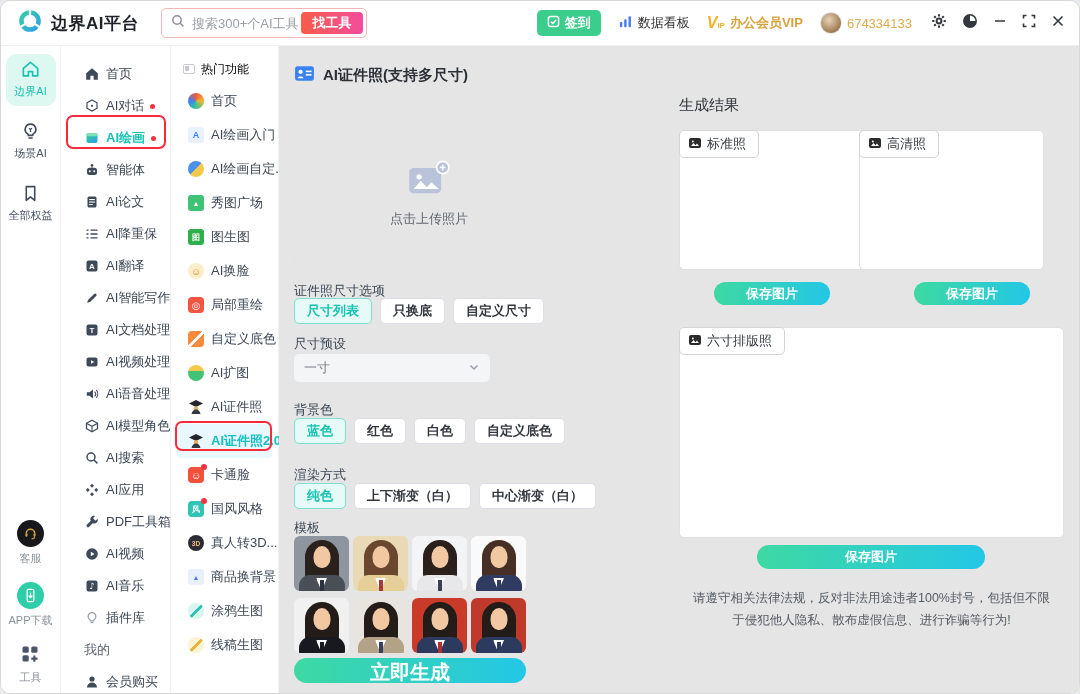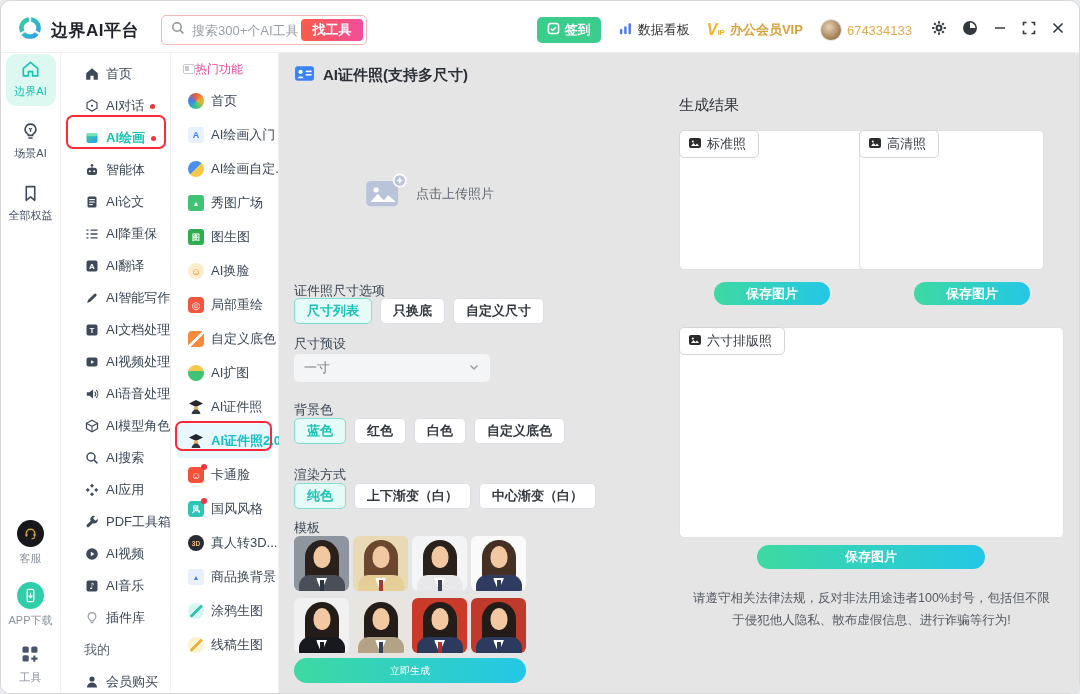--- a/index.html
+++ b/index.html
@@ -1,19 +1,19 @@
 <!DOCTYPE html>
 <html><head>
 <meta charset="utf-8">
 <style>
   html,body{margin:0;padding:0;background:#e9ebee;font-family:"Liberation Sans","DejaVu Sans",sans-serif;}
   *{box-sizing:border-box;}
   #app{position:relative;width:1080px;height:694px;background:#fff;border:1px solid #d8d8d8;border-radius:10px;overflow:hidden;}
   
-  .topbar{position:absolute;top:7px;left:0;right:0;height:45px;display:flex;align-items:center;padding:0 14px 0 16px;border-bottom:1px solid #f0f0f0;background:#fff;z-index:3;}
+  .topbar{position:absolute;top:0;left:0;right:0;height:45px;display:flex;align-items:center;padding:0 14px 0 16px;border-bottom:1px solid #f0f0f0;background:#fff;z-index:3;}
   .logo-wrap{display:flex;align-items:center;gap:8px;}
   .logo-title{font-size:17px;font-weight:bold;color:#1f2329;letter-spacing:.5px;}
   .searchbox{position:relative;margin-left:22px;width:206px;height:30px;border:1px solid #f3b6b6;border-radius:5px;display:flex;align-items:center;padding-left:9px;background:#fff;}
   .searchbox input{border:none;outline:none;font-size:13px;color:#333;width:110px;margin-left:5px;background:transparent;}
   .searchbox input::placeholder{color:#9aa0a6;}
   .find-btn{position:absolute;right:3px;top:3px;bottom:3px;width:62px;border:none;border-radius:4px;background:linear-gradient(90deg,#fb5c48,#f24d9d);color:#fff;font-size:13px;font-weight:bold;cursor:pointer;}
   .tb-right{margin-left:auto;display:flex;align-items:center;gap:17px;}
   .checkin-btn{display:flex;align-items:center;gap:5px;height:26px;padding:0 10px;background:#3bcd8c;border:none;border-radius:5px;color:#fff;font-size:13px;font-weight:bold;cursor:pointer;}
   .tb-item{display:flex;align-items:center;gap:5px;font-size:13px;color:#333;cursor:pointer;}
   .tb-vip{color:#d9a13c;font-weight:bold;}
@@ -32,49 +32,49 @@
   .circ{width:27px;height:27px;border-radius:50%;display:flex;align-items:center;justify-content:center;}
   .circ.dark{background:#17181c;}
   .circ.teal{background:#2ecfa8;}
   .s2{position:absolute;top:45px;left:60px;bottom:0;width:110px;border-right:1px solid #f1f1f1;padding-top:12px;background:#fff;}
   .s2-item{height:32px;display:flex;align-items:center;padding-left:23px;font-size:13px;color:#3c4654;cursor:pointer;white-space:nowrap;}
   .s2-item .ic{width:15px;height:15px;margin-right:7px;display:flex;align-items:center;justify-content:center;flex:none;}
   .s2-item.active{color:#17c3b2;font-weight:bold;}
   .s2-sec{color:#5a6270;}
   .reddot{width:5px;height:5px;border-radius:50%;background:#f5333f;margin-left:6px;flex:none;}
   .s3{position:absolute;top:45px;left:170px;bottom:0;width:108px;border-right:1px solid #f1f1f1;padding-top:8px;background:#fff;}
-  .s3-head{height:30px;display:flex;align-items:center;gap:0;padding-left:12px;font-size:12px;color:#ec4899;white-space:nowrap;}
+  .s3-head{height:30px;display:flex;align-items:center;gap:6px;padding-left:12px;font-size:12px;color:#000000;white-space:nowrap;}
   .hd-ic{width:12px;height:10px;border:1.5px solid #c6c9ce;border-radius:2px;position:relative;flex:none;}
   .hd-ic::before{content:"";position:absolute;left:1px;top:1px;width:3.5px;height:5px;background:#c6c9ce;}
   .s3-item{height:34px;display:flex;align-items:center;padding-left:17px;font-size:13px;color:#3c4654;cursor:pointer;white-space:nowrap;}
   .s3-item .ico16{margin-right:7px;}
   .s3-item.active{background:#e9f7fe;color:#14c0c4;font-weight:bold;border-radius:4px;margin:0 6px;padding-left:11px;}
   .ico16{width:16px;height:16px;border-radius:4px;display:flex;align-items:center;justify-content:center;font-size:9px;font-weight:bold;color:#fff;position:relative;flex:none;}
   .badge::after{content:"";position:absolute;top:-3px;right:-3px;width:6px;height:6px;border-radius:50%;background:#f5333f;}
   .bar-diag{background-image:linear-gradient(135deg,transparent 44%,#fff 44%,#fff 58%,transparent 58%);}
   
   .anno{position:absolute;border:2.5px solid #fb2a3a;border-radius:7px;pointer-events:none;z-index:6;}
   
   .content{position:absolute;top:45px;left:278px;right:0;bottom:0;background:#e5e5e5;}
   .lbl{position:absolute;font-size:13px;color:#3c4654;}
   .title-row{position:absolute;top:17px;left:15px;display:flex;align-items:center;gap:8px;font-size:15px;font-weight:bold;color:#2b2f36;}
-  .upload{position:absolute;top:70px;left:15px;width:270px;height:155px;border:1px solid #e4e4e4;border-radius:12px;display:flex;flex-direction:row;align-items:center;justify-content:center;gap:8px;cursor:pointer;}
+  .upload{position:absolute;top:70px;left:15px;width:270px;height:155px;border:1px solid #e4e4e4;border-radius:12px;display:flex;flex-direction:column;align-items:center;justify-content:center;gap:8px;cursor:pointer;}
   .upload-txt{font-size:13px;color:#606770;}
   .chips{position:absolute;display:flex;gap:8px;}
   .chip{height:26px;padding:0 12px;display:flex;align-items:center;border:1px solid #dcdfe6;border-radius:5px;background:#fff;font-size:13px;font-weight:bold;color:#33383f;cursor:pointer;white-space:nowrap;}
   .chip.sel{background:#e6fbf7;border-color:#7fdfd2;color:#17c3b2;}
   .select{position:absolute;top:308px;left:15px;width:196px;height:28px;background:#f4f5f7;border-radius:5px;display:flex;align-items:center;justify-content:space-between;padding:0 10px;font-size:13px;color:#7b8087;cursor:pointer;}
   .photos{position:absolute;left:15px;display:flex;gap:4px;}
   .photo{width:55px;height:55px;border-radius:6px;position:relative;overflow:hidden;background:var(--bg,#eee);cursor:pointer;}
   .p-hair{position:absolute;left:50%;transform:translateX(-50%);top:4px;width:34px;height:46px;background:var(--hair);border-radius:17px 17px 12px 12px;}
   .p-face{position:absolute;left:50%;transform:translateX(-50%);top:10px;width:17px;height:22px;background:#f2c8a2;border-radius:50% 50% 46% 46%;}
   .p-body{position:absolute;left:50%;transform:translateX(-50%);bottom:-5px;width:46px;height:21px;background:var(--suit);border-radius:11px 11px 0 0;}
   .p-shirt{position:absolute;left:50%;transform:translateX(-50%);bottom:0;width:11px;height:13px;background:var(--shirt);clip-path:polygon(0 0,100% 0,50% 100%);}
   .p-tie{position:absolute;left:50%;transform:translateX(-50%);bottom:0;width:4px;height:11px;background:var(--tie);}
-  .gen-btn{position:absolute;top:612px;left:15px;width:232px;height:25px;border:none;border-radius:13px;background:linear-gradient(90deg,#3ed9a2,#23c7e6);color:#fff;font-size:10px;font-weight:normal;cursor:pointer;}
+  .gen-btn{position:absolute;top:612px;left:15px;width:232px;height:25px;border:none;border-radius:13px;background:linear-gradient(90deg,#3ed9a2,#23c7e6);color:#fff;font-size:20px;font-weight:bold;cursor:pointer;}
   
   .res-title{position:absolute;top:50px;left:400px;font-size:15px;color:#2b2f36;}
   .res-box{position:absolute;border:1px solid #e0e0e0;border-radius:5px;background:#fff;}
   .res-tab{position:absolute;top:-1px;left:-1px;display:flex;align-items:center;gap:5px;padding:4px 12px 4px 8px;border:1px solid #d4d4d4;border-radius:5px;background:#fff;font-size:13px;color:#33383f;}
   .save-btn{position:absolute;height:23px;border:none;border-radius:12px;background:linear-gradient(90deg,#3ed9a2,#23c7e6);color:#fff;font-size:13px;font-weight:bold;cursor:pointer;}
   .disclaimer{position:absolute;top:541px;left:400px;width:385px;text-align:center;font-size:12.5px;color:#555b63;line-height:22px;}
 </style>
 </head>
 <body>
 

